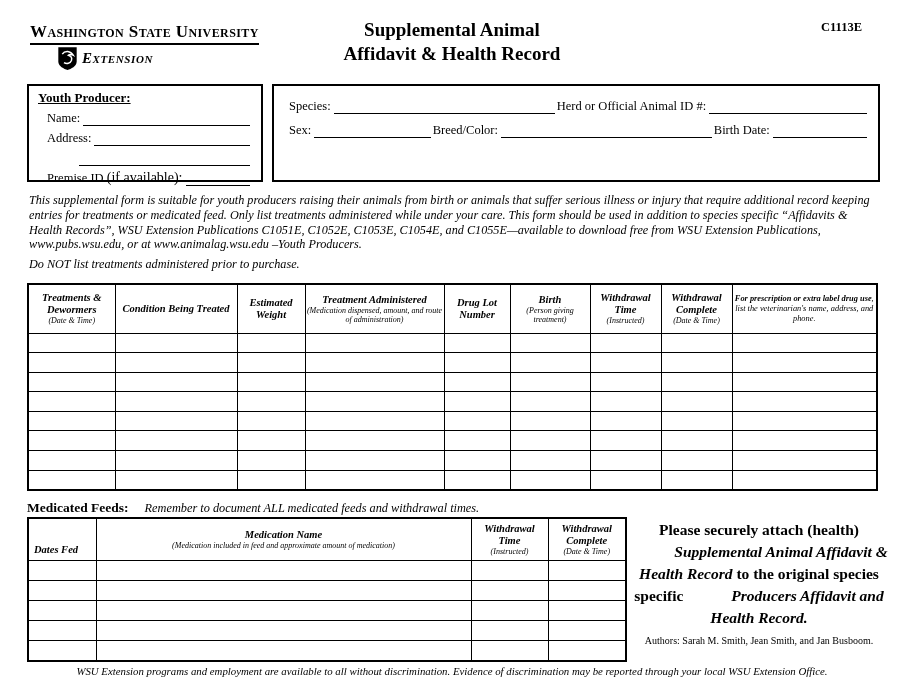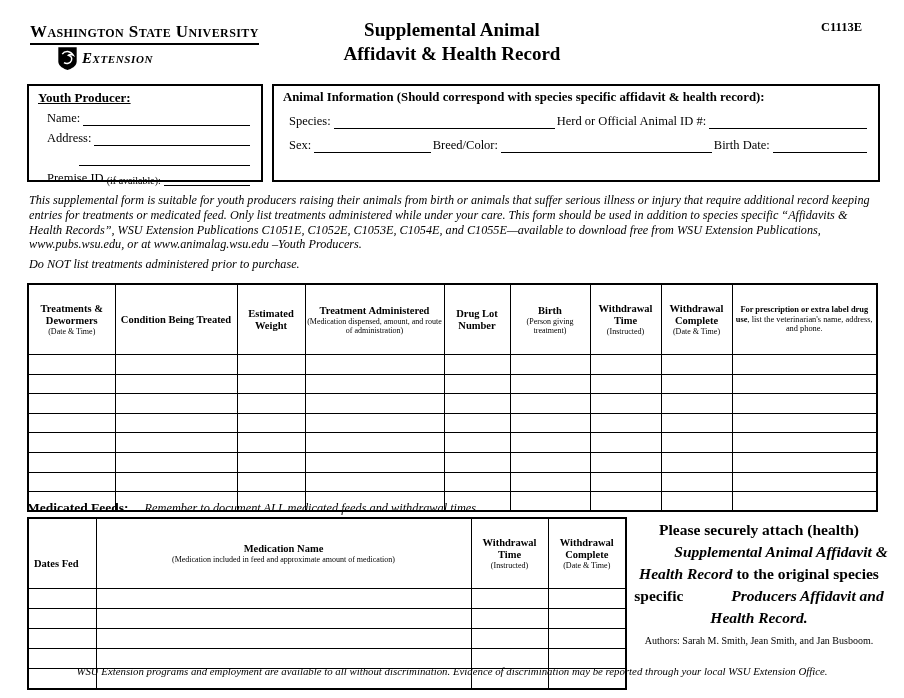--- a/index.html
+++ b/index.html
@@ -26,40 +26,40 @@
   .pub-code { position:absolute; top:20px; right:42px; font-weight:bold; font-size:12.5px; }
 
   
   .box { position:absolute; top:84px; border:2px solid #000; background:#fff; }
   .yp-box { left:27px; width:236px; height:98px; padding:4px 9px 0 9px; font-size:12.5px; }
   .yp-heading { font-weight:bold; font-size:13px;text-decoration:underline; }
   .frow { display:flex; align-items:flex-end; }
   .yp-box .frow { margin:4px 0 0 9px; height:16px; }
   .yp-box .frow.cont { margin-left:38px; }
   .fill { flex:1 1 auto; border-bottom:1px solid #000; height:13px; margin:0 2px 0 3px; }
-  .small-note { font-size:10px; }
+  .small-note { font-size:14px; }
 
   .ai-box { left:272px; width:608px; height:98px; padding:4px 9px 0 9px; font-size:12.5px; }
   .ai-heading { font-weight:bold; font-size:12.8px; }
   .ai-box .frow { margin:8px 0 0 6px; height:16px; }
   .lbl { white-space:nowrap; }
   .f-species{flex:1.4;} .f-herd{flex:1.0;}
   .f-sex{flex:1.05;} .f-breed{flex:1.9;} .f-birth{flex:.85;}
   .f-fair{flex:1.0;} .f-ftag{flex:1.15;}
 
   
   .intro { position:absolute; left:29px; top:193px; width:849px;
     font-style:italic; font-size:12.2px; line-height:14.8px; }
   .intro-note { position:absolute; left:29px; top:257px; font-style:italic; font-size:12.2px; }
 
   
   table { border-collapse:collapse; table-layout:fixed; background:#fff; }
   table { border:2px solid #000; }
   th, td { border:1px solid #000; }
-  th { padding:18px 1px; vertical-align:middle; text-align:center; }
+  th { padding:4px 1px; vertical-align:middle; text-align:center;font-style:italic; }
   .th-title { font-weight:bold; font-size:10.5px; line-height:12px; }
   .th-sub { font-weight:normal; font-size:8px; line-height:9px; }
   .th-inline { font-size:8.4px; line-height:9.6px; font-weight:normal; }
   .th-inline .b { font-weight:bold; }
 
   #treatment-table { position:absolute; left:27px; top:283px; width:849px; }
   #treatment-table thead tr { height:49px; }
   #treatment-table td { height:19.6px; }
   #treatment-table th:nth-child(1){width:87px;}
   #treatment-table th:nth-child(2){width:122px;}
@@ -126,21 +126,20 @@
     <div class="frow cont">
       <span class="fill"></span>
     </div>
     <div class="frow">
       <span class="lbl">Premise ID</span>&nbsp;<span class="small-note">(if available):</span>
       <span class="fill"></span>
     </div>
   </div>
 
   <div class="box ai-box">
-    <div class="ai-heading">Animal Information (Should correspond with species specific affidavit &amp; health record):</div>
     <div class="frow">
       <span class="lbl">Species:</span>
       <span class="fill f-species"></span>
       <span class="lbl">Herd or Official Animal ID #:</span>
       <span class="fill f-herd"></span>
     </div>
     <div class="frow">
       <span class="lbl">Sex:</span>
       <span class="fill f-sex"></span>
       <span class="lbl">Breed/Color:</span>

